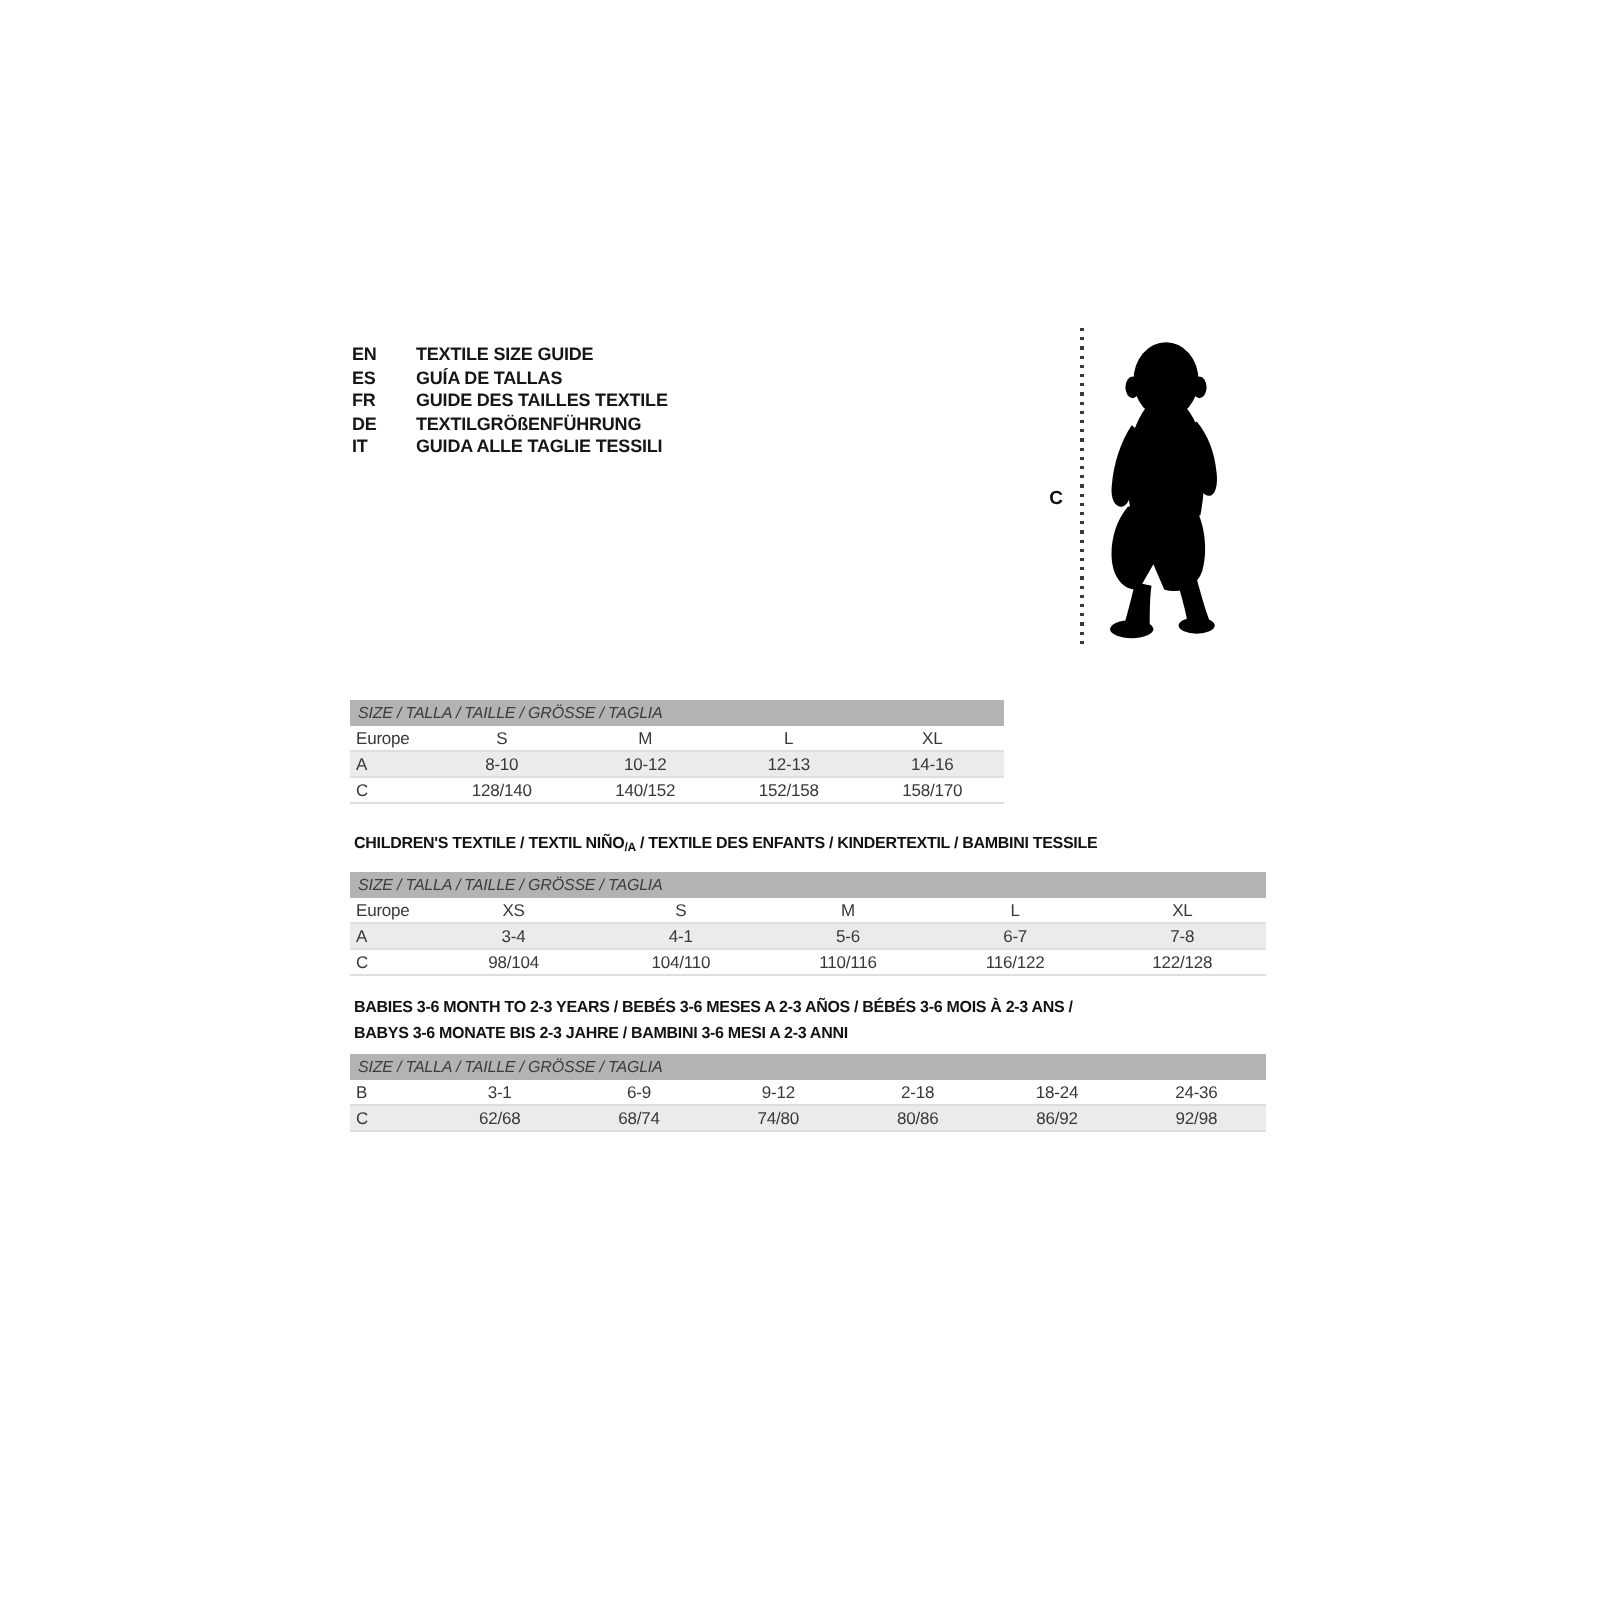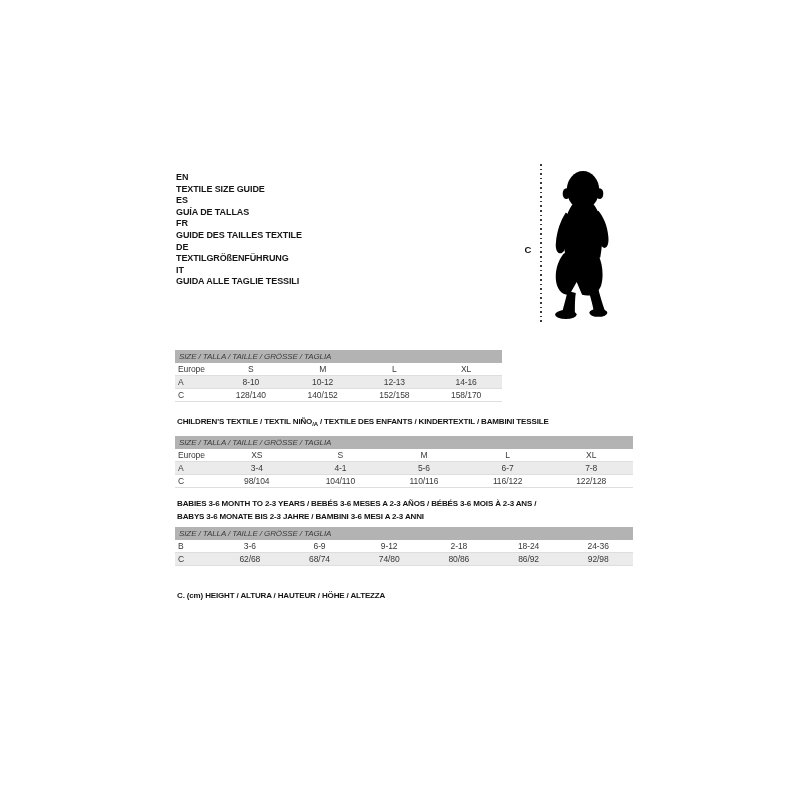--- a/index.html
+++ b/index.html
@@ -3,21 +3,21 @@
 <meta charset="utf-8">
 <style>
   html,body { margin:0; padding:0; background:#fff; }
   .page {
     position:relative; width:800px; height:800px; background:#ffffff;
     font-family:"Liberation Sans", sans-serif; color:#1a1a1a; overflow:hidden;
   }
 
   
   .lang-block { position:absolute; left:176px; top:172px; }
-  .lang-row { display:flex; line-height:11.6px; font-size:9px; font-weight:bold; letter-spacing:-0.1px; color:#161616;flex-direction:column; }
+  .lang-row { display:flex; line-height:11.6px; font-size:9px; font-weight:bold; letter-spacing:-0.1px; color:#161616; }
   .lang-code { width:32px; }
 
   
   .measure-line {
     position:absolute; left:540px; top:164px; height:161px; width:1.5px;
     background:repeating-linear-gradient(to bottom,#3a3a3a 0 1.6px,transparent 1.6px 4.6px);
   }
   .measure-label { position:absolute; left:521px; top:244px; width:14px; text-align:center;
     font-size:9.5px; font-weight:bold; color:#111; }
   .baby-svg { position:absolute; left:546px; top:164px; width:74px; height:164px; }
@@ -141,35 +141,34 @@
   </div>
 
   <div class="sec-title" style="left:177px; top:497px;">
     <div>BABIES 3-6 MONTH TO 2-3 YEARS / BEBÉS 3-6 MESES A 2-3 AÑOS / BÉBÉS 3-6 MOIS À 2-3 ANS /</div>
     <div>BABYS 3-6 MONATE BIS 2-3 JAHRE / BAMBINI 3-6 MESI A 2-3 ANNI</div>
   </div>
   <div class="tbl" style="left:175px; top:527px; width:458px;">
     <div class="band">SIZE / TALLA / TAILLE / GRÖSSE / TAGLIA</div>
     <div class="trow">
       <span class="tlabel">B</span>
-      <span class="tcell">3-6</span>
+      <span class="tcell">3-1</span>
       <span class="tcell">6-9</span>
       <span class="tcell">9-12</span>
       <span class="tcell">2-18</span>
       <span class="tcell">18-24</span>
       <span class="tcell">24-36</span>
     </div>
     <div class="trow shaded">
       <span class="tlabel">C</span>
       <span class="tcell">62/68</span>
       <span class="tcell">68/74</span>
       <span class="tcell">74/80</span>
       <span class="tcell">80/86</span>
       <span class="tcell">86/92</span>
       <span class="tcell">92/98</span>
     </div>
   </div>
 
   <div class="notes">
-    <div class="note-line">C. (cm) HEIGHT / ALTURA / HAUTEUR / HÖHE / ALTEZZA</div>
   </div>
 
 </div>
 
 </body></html>

